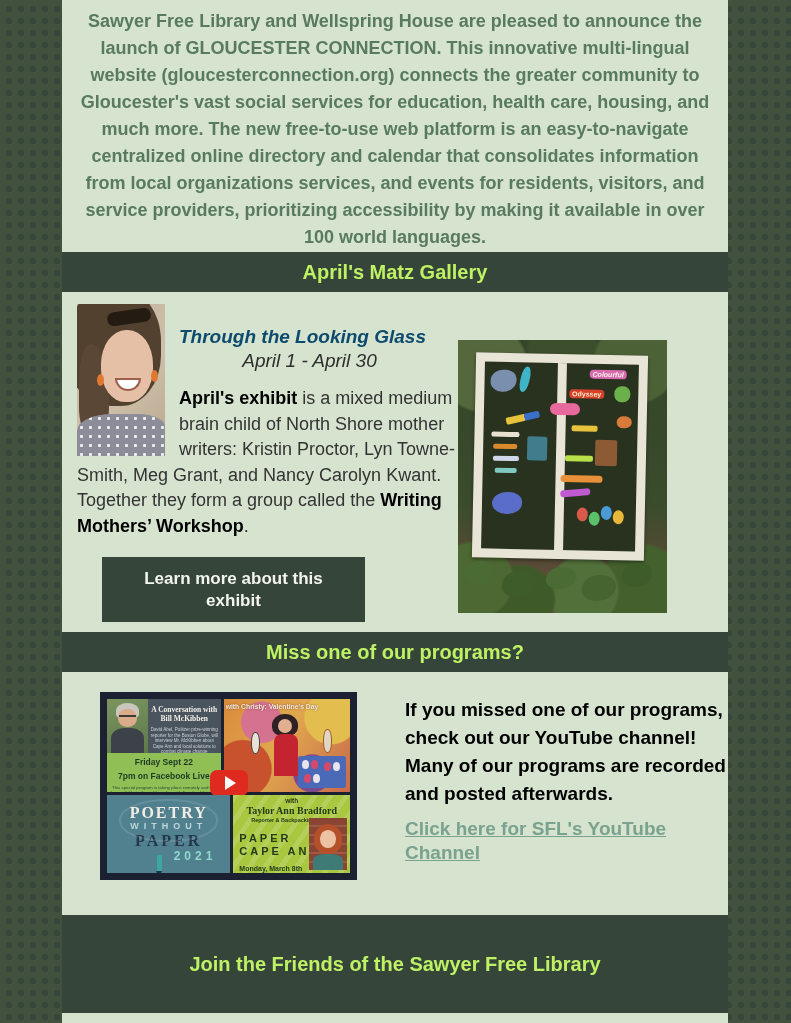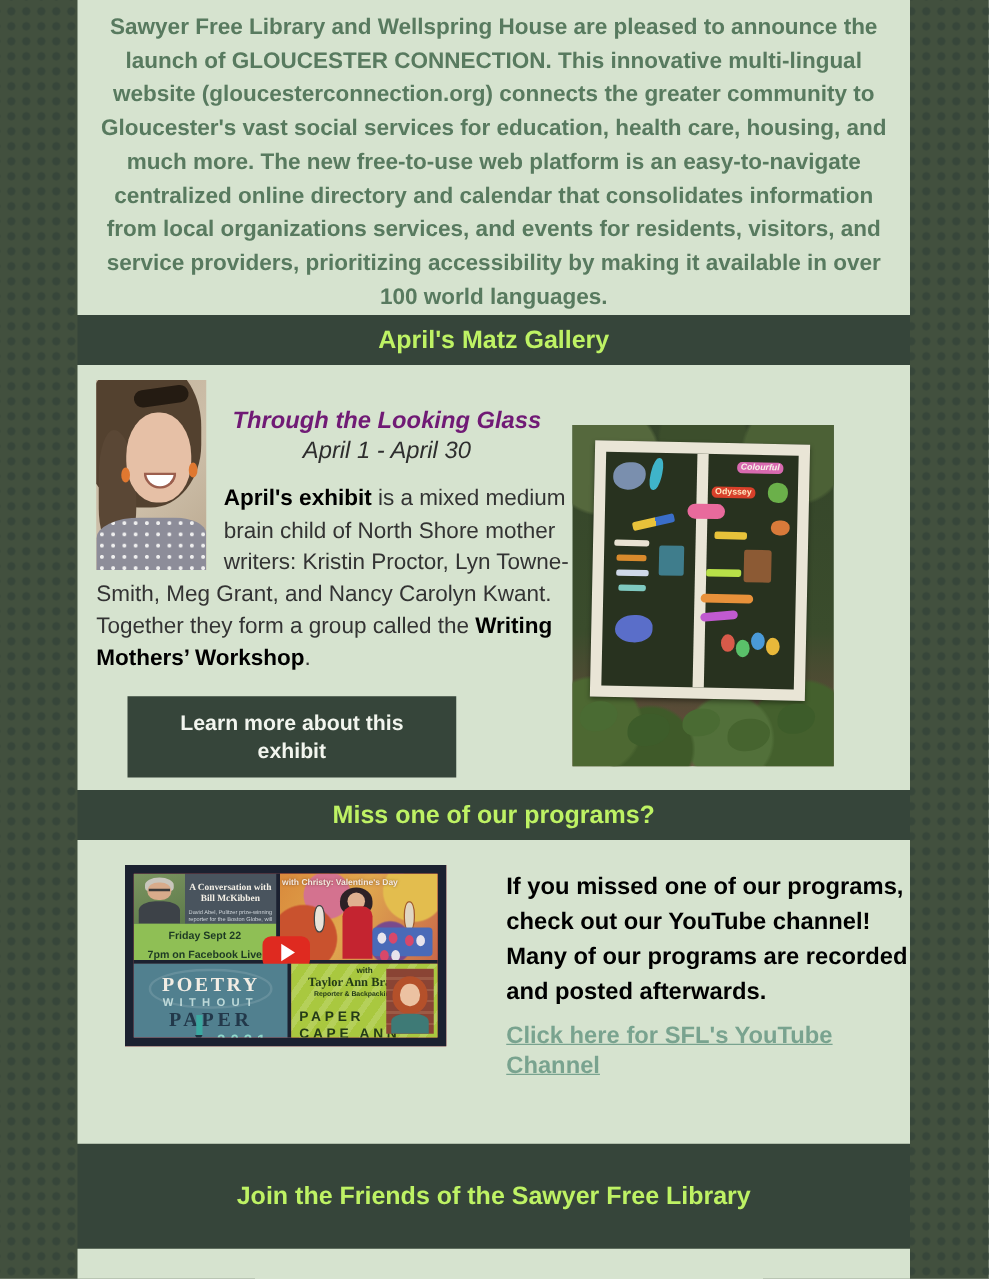--- a/index.html
+++ b/index.html
@@ -17,42 +17,42 @@
     background:#36453a; color:#bef264; font-weight:bold; font-size:20px;
     display:flex; align-items:center; justify-content:center;
   }
   
   .intro { height:252px; padding:8px 12px 0 12px; }
   .intro p {
     color:#587a5f; font-weight:bold; font-size:18px; line-height:27px; text-align:center;
   }
   .banner-1 { height:40px; }
   .banner-2 { height:40px; }
-  .banner-3 { height:84px; }
+  .banner-3 { height:98px; }
   .bottom-strip { height:26px; }
   
   .gallery { position:relative; height:340px; }
   .gallery-left { position:absolute; left:15px; top:12px; width:393px; }
   .portrait {
     float:left; width:88px; height:152px; margin:0 14px 6px 0;
     position:relative; overflow:hidden; background:linear-gradient(135deg,#c3b29b 0%,#cdbfa9 55%,#b9a78e 100%);
   }
   .portrait .hair { position:absolute; left:-12px; top:-18px; width:96px; height:120px; background:#53412f; border-radius:50% 46% 42% 48%; }
   .portrait .hair-side { position:absolute; left:2px; top:40px; width:30px; height:90px; background:#5a4735; border-radius:40% 60% 30% 30%; }
   .portrait .face { position:absolute; left:24px; top:26px; width:52px; height:72px; background:#e6c0a6; border-radius:48% 48% 46% 46%; }
   .portrait .shades { position:absolute; left:30px; top:6px; width:44px; height:14px; background:#241b12; border-radius:8px; transform:rotate(-8deg); }
   .portrait .smile { position:absolute; left:38px; top:74px; width:26px; height:13px; background:#fff; border:2px solid #9c5f4e; border-radius:0 0 20px 20px; }
   .portrait .earring-l { position:absolute; left:20px; top:70px; width:7px; height:12px; background:#e07830; border-radius:50%; }
   .portrait .earring-r { position:absolute; left:74px; top:66px; width:7px; height:12px; background:#e07830; border-radius:50%; }
   .portrait .blouse {
     position:absolute; left:0; bottom:0; width:100%; height:42px; background:#8d8d99;
     background-image:radial-gradient(#efefef 1.3px, rgba(0,0,0,0) 1.8px); background-size:9px 9px;
     border-radius:40% 30% 0 0;
   }
-  .gallery-title { text-align:center; font-weight:bold; font-style:italic; font-size:19px; line-height:25px; color:#701a75; margin:20px 30px 0 0;padding-left:18px; }
+  .gallery-title { font-weight:bold; font-style:italic; font-size:19px; line-height:25px; color:#0c4a6e; margin:20px 30px 0 0;padding-left:18px; }
   .gallery-dates { text-align:center; font-style:italic; font-size:19px; line-height:24px; color:#2e2e2e; margin-right:30px; }
   .gallery-body { margin-top:13px; font-size:18px; line-height:25.5px; color:#333; }
   .gallery-body b { color:#000000; }
   .learn-btn {
     position:absolute; left:40px; top:265px; width:263px; height:65px; border:none; cursor:pointer;
     background:#36453a; color:#f2f5ee; font-family:"Liberation Sans",sans-serif;
     font-weight:bold; font-size:17px; line-height:22px; text-align:center; padding:0 34px;
   }
   
   .artwork {
@@ -72,22 +72,22 @@
     position:absolute; left:16px; top:14px; width:172px; height:205px;
     background:#28321f; border:9px solid #e9e5d6; box-shadow:0 2px 4px rgba(0,0,0,0.4);
     transform:rotate(1.2deg);
   }
   .mullion { position:absolute; left:50%; top:0; width:9px; height:100%; margin-left:-4.5px; background:#e9e5d6; }
   .chip { position:absolute; border-radius:2px; }
   .art-label { position:absolute; font-size:7px; font-weight:bold; font-style:italic; line-height:9px; padding:0 3px; border-radius:4px; }
   
   .programs { position:relative; height:243px; }
   .collage {
-    position:absolute; left:38px; top:20px; width:257px; height:145px;
-    background:#ef4444; border:7px solid #1b2130; cursor:pointer;
+    position:absolute; left:38px; top:20px; width:257px; height:188px;
+    background:#1d4ed8; border:7px solid #1b2130; cursor:pointer;
   }
   .collage-grid { position:relative; width:100%; height:100%; }
   .quad { position:absolute; overflow:hidden; }
   .q-tl { left:0; top:0; width:48%; height:55%; background:#49545e; border-right:3px solid #1b2130; border-bottom:3px solid #1b2130; }
   .q-tr { left:48%; top:0; width:52%; height:55%; border-bottom:3px solid #1b2130;
     background:
       radial-gradient(circle at 15% 75%, #c9522e 0 22%, rgba(0,0,0,0) 23%),
       radial-gradient(circle at 85% 20%, #e3bd4e 0 20%, rgba(0,0,0,0) 21%),
       radial-gradient(circle at 70% 80%, #7a4a8c 0 16%, rgba(0,0,0,0) 17%),
       radial-gradient(circle at 30% 25%, #d4728f 0 18%, rgba(0,0,0,0) 19%),

